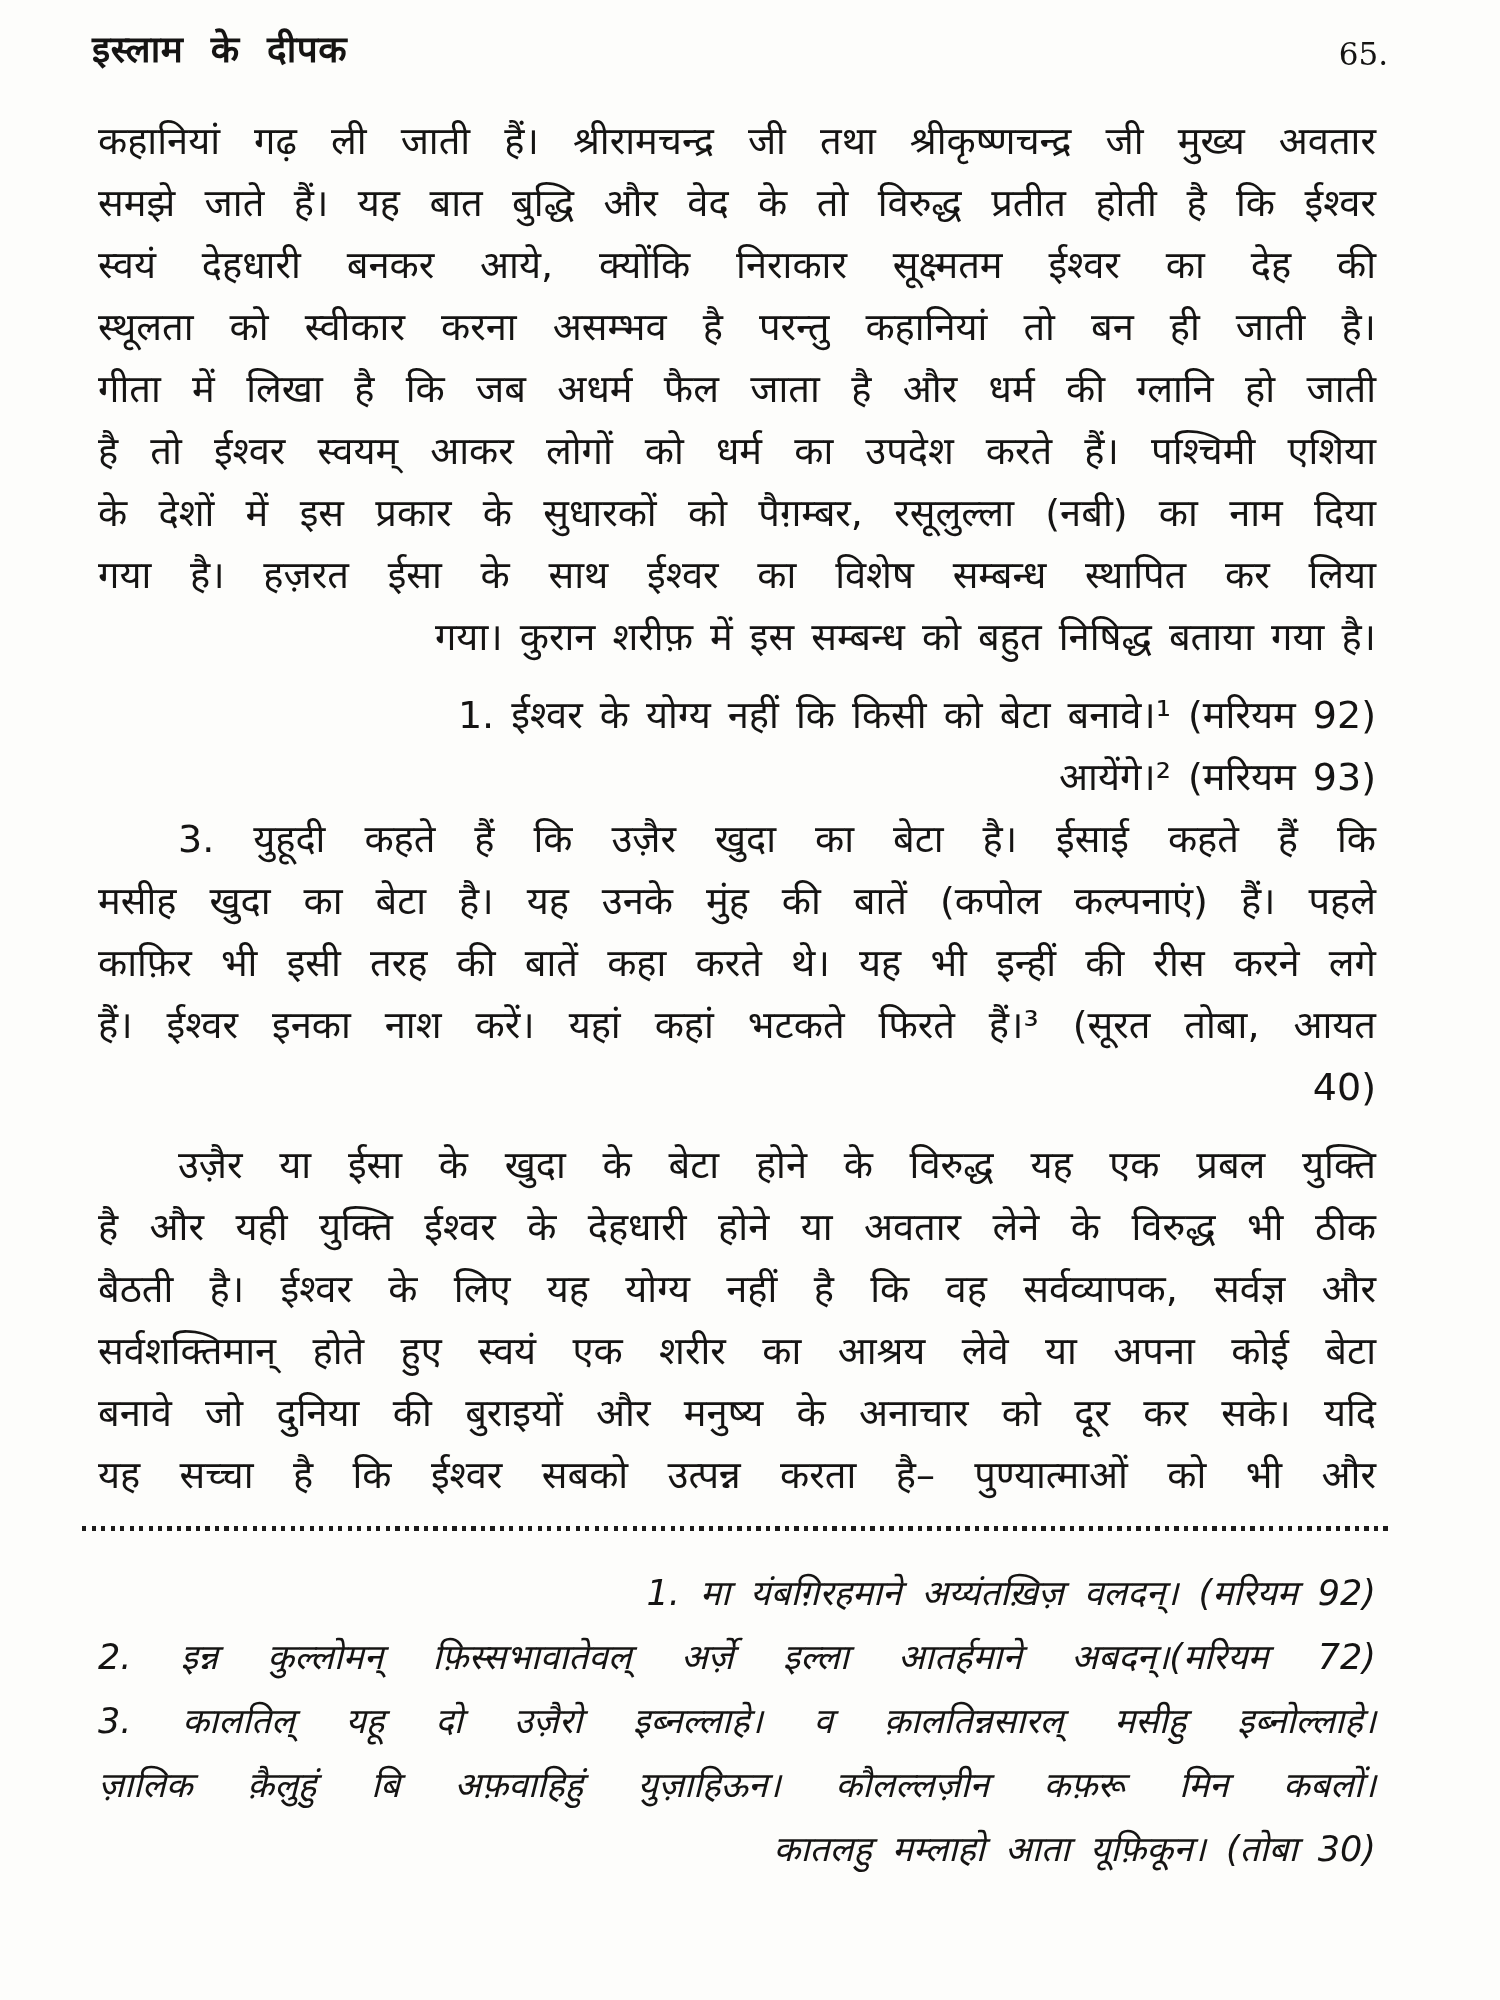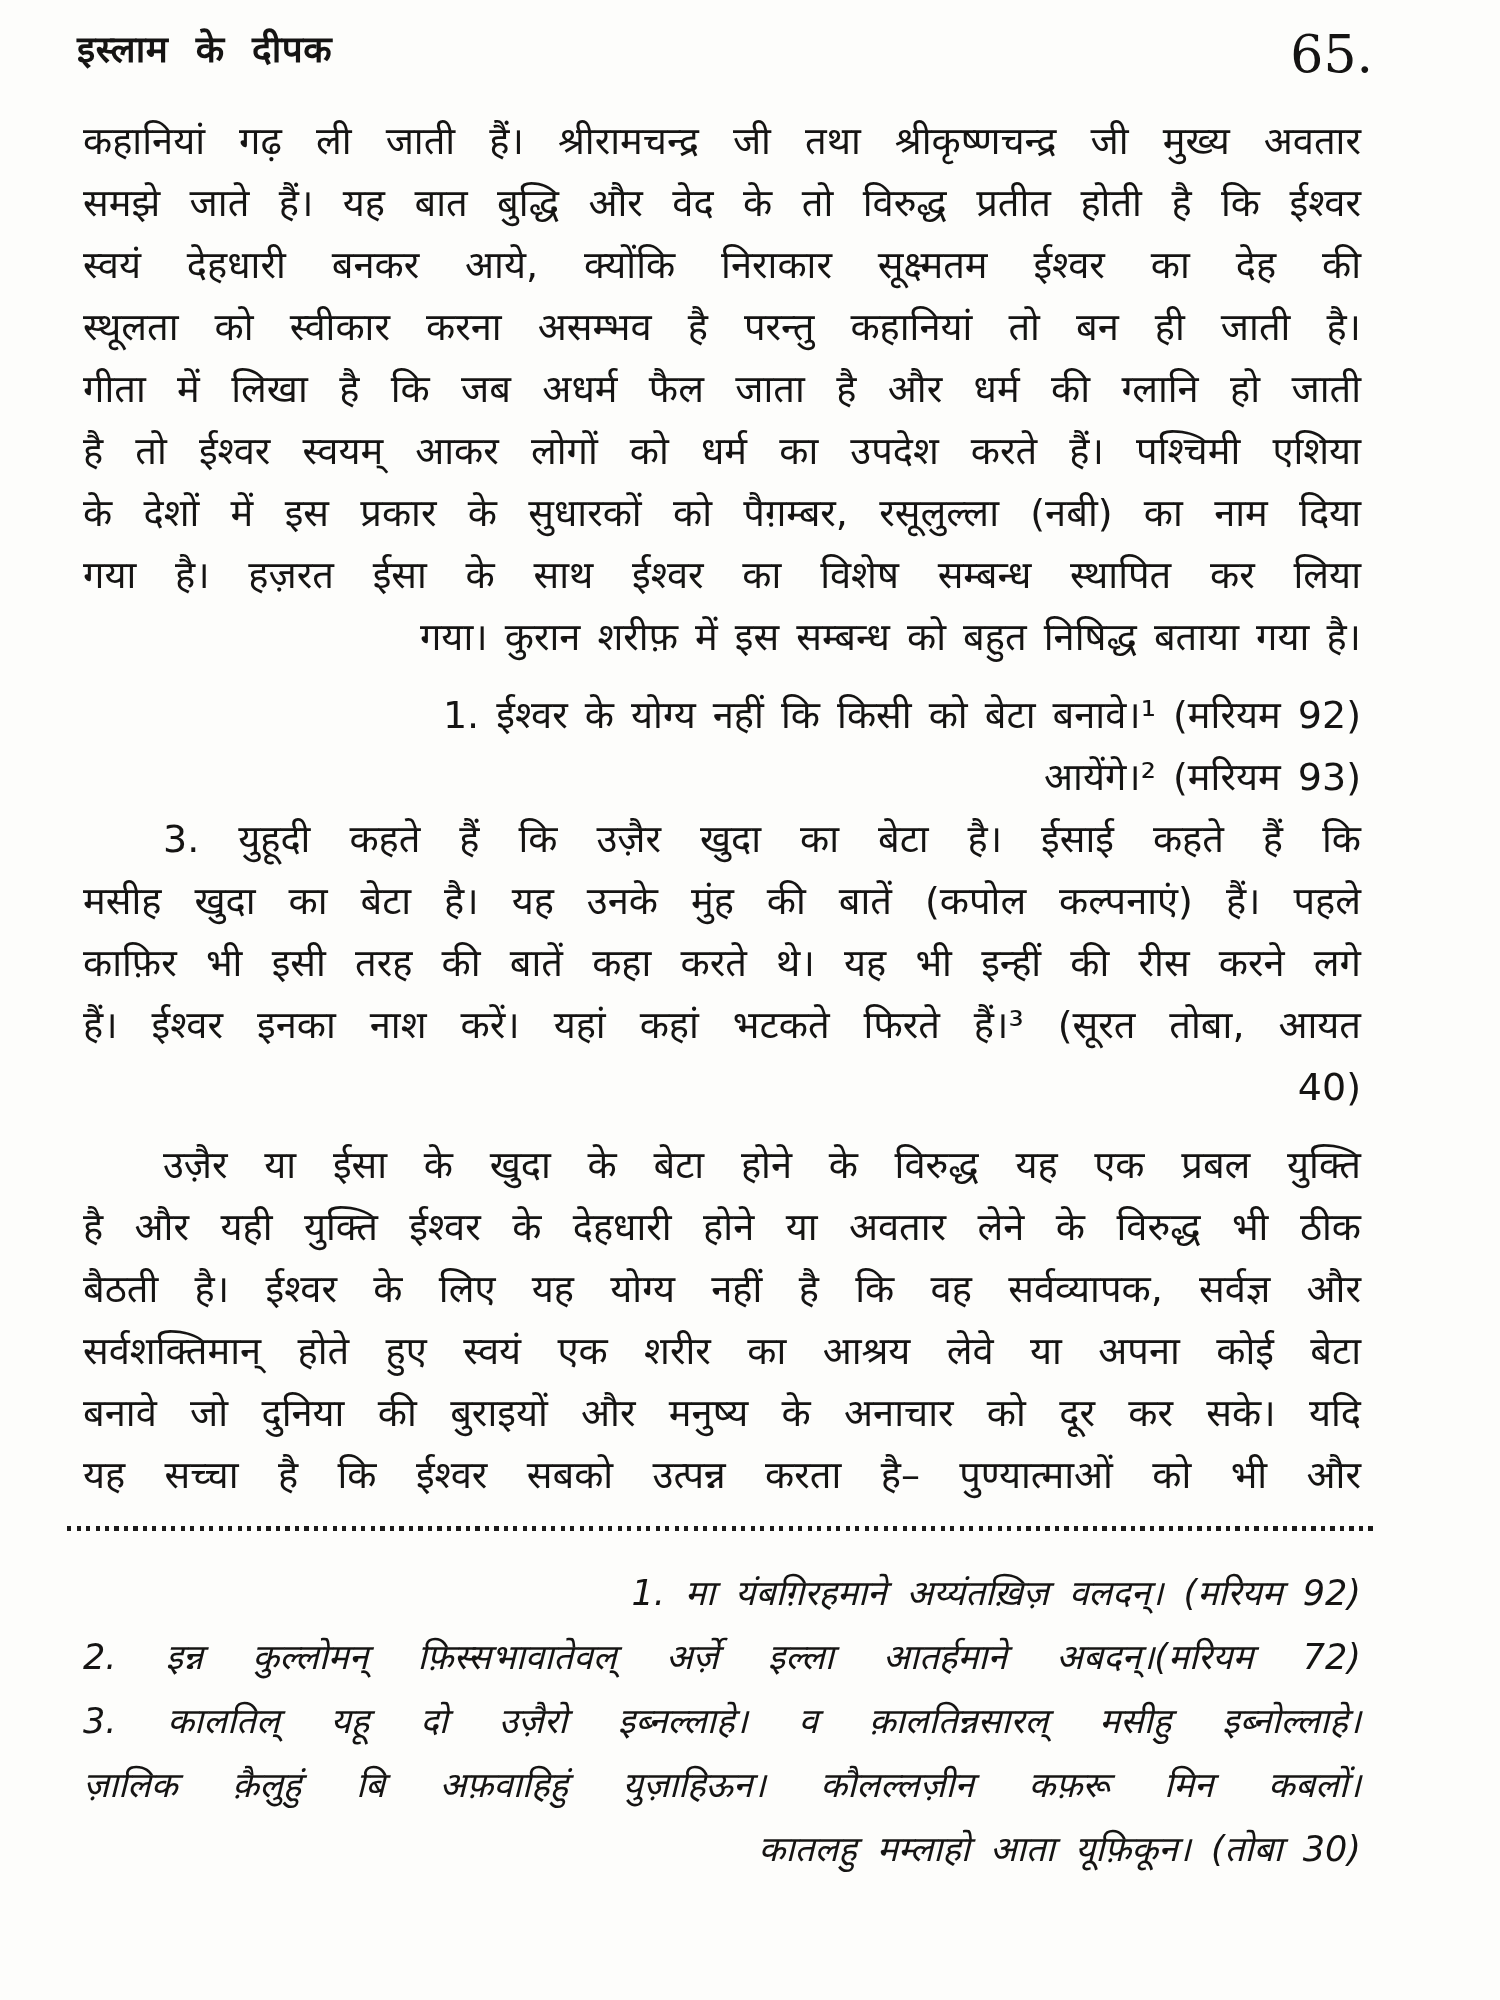--- a/index.html
+++ b/index.html
@@ -3,29 +3,29 @@
 <meta charset="utf-8">
 <style>
   html,body{margin:0;padding:0}
   body{
     width:1500px;height:2000px;
     background:#fdfdfb;
     color:#151413;
     font-family:"DejaVu Sans",sans-serif;
     position:relative;overflow:hidden;
   }
-  .content{position:absolute;left:67px;top:22px;width:1310px}
+  .content{position:absolute;left:82px;top:22px;width:1310px}
   .pagehead{display:flex;justify-content:space-between;align-items:flex-start;height:72px}
   .booktitle{
     font-weight:bold;font-size:37px;line-height:56px;
     padding-left:10px;word-spacing:14px;letter-spacing:.5px;
   }
   .pagenum{
     font-family:"DejaVu Serif",serif;
-    font-size:52px;line-height:52px;padding:6px 4px 0 0;
+    font-size:31px;line-height:52px;padding:6px 4px 0 0;
   }
   .block{margin:16px}
   .para1{margin-top:16px}
   .line{
     font-size:38px;line-height:62px;
     word-spacing:5px;
     text-align:right;
   }
   .just{text-align:justify;text-align-last:justify}
   .ind{text-indent:80px}

